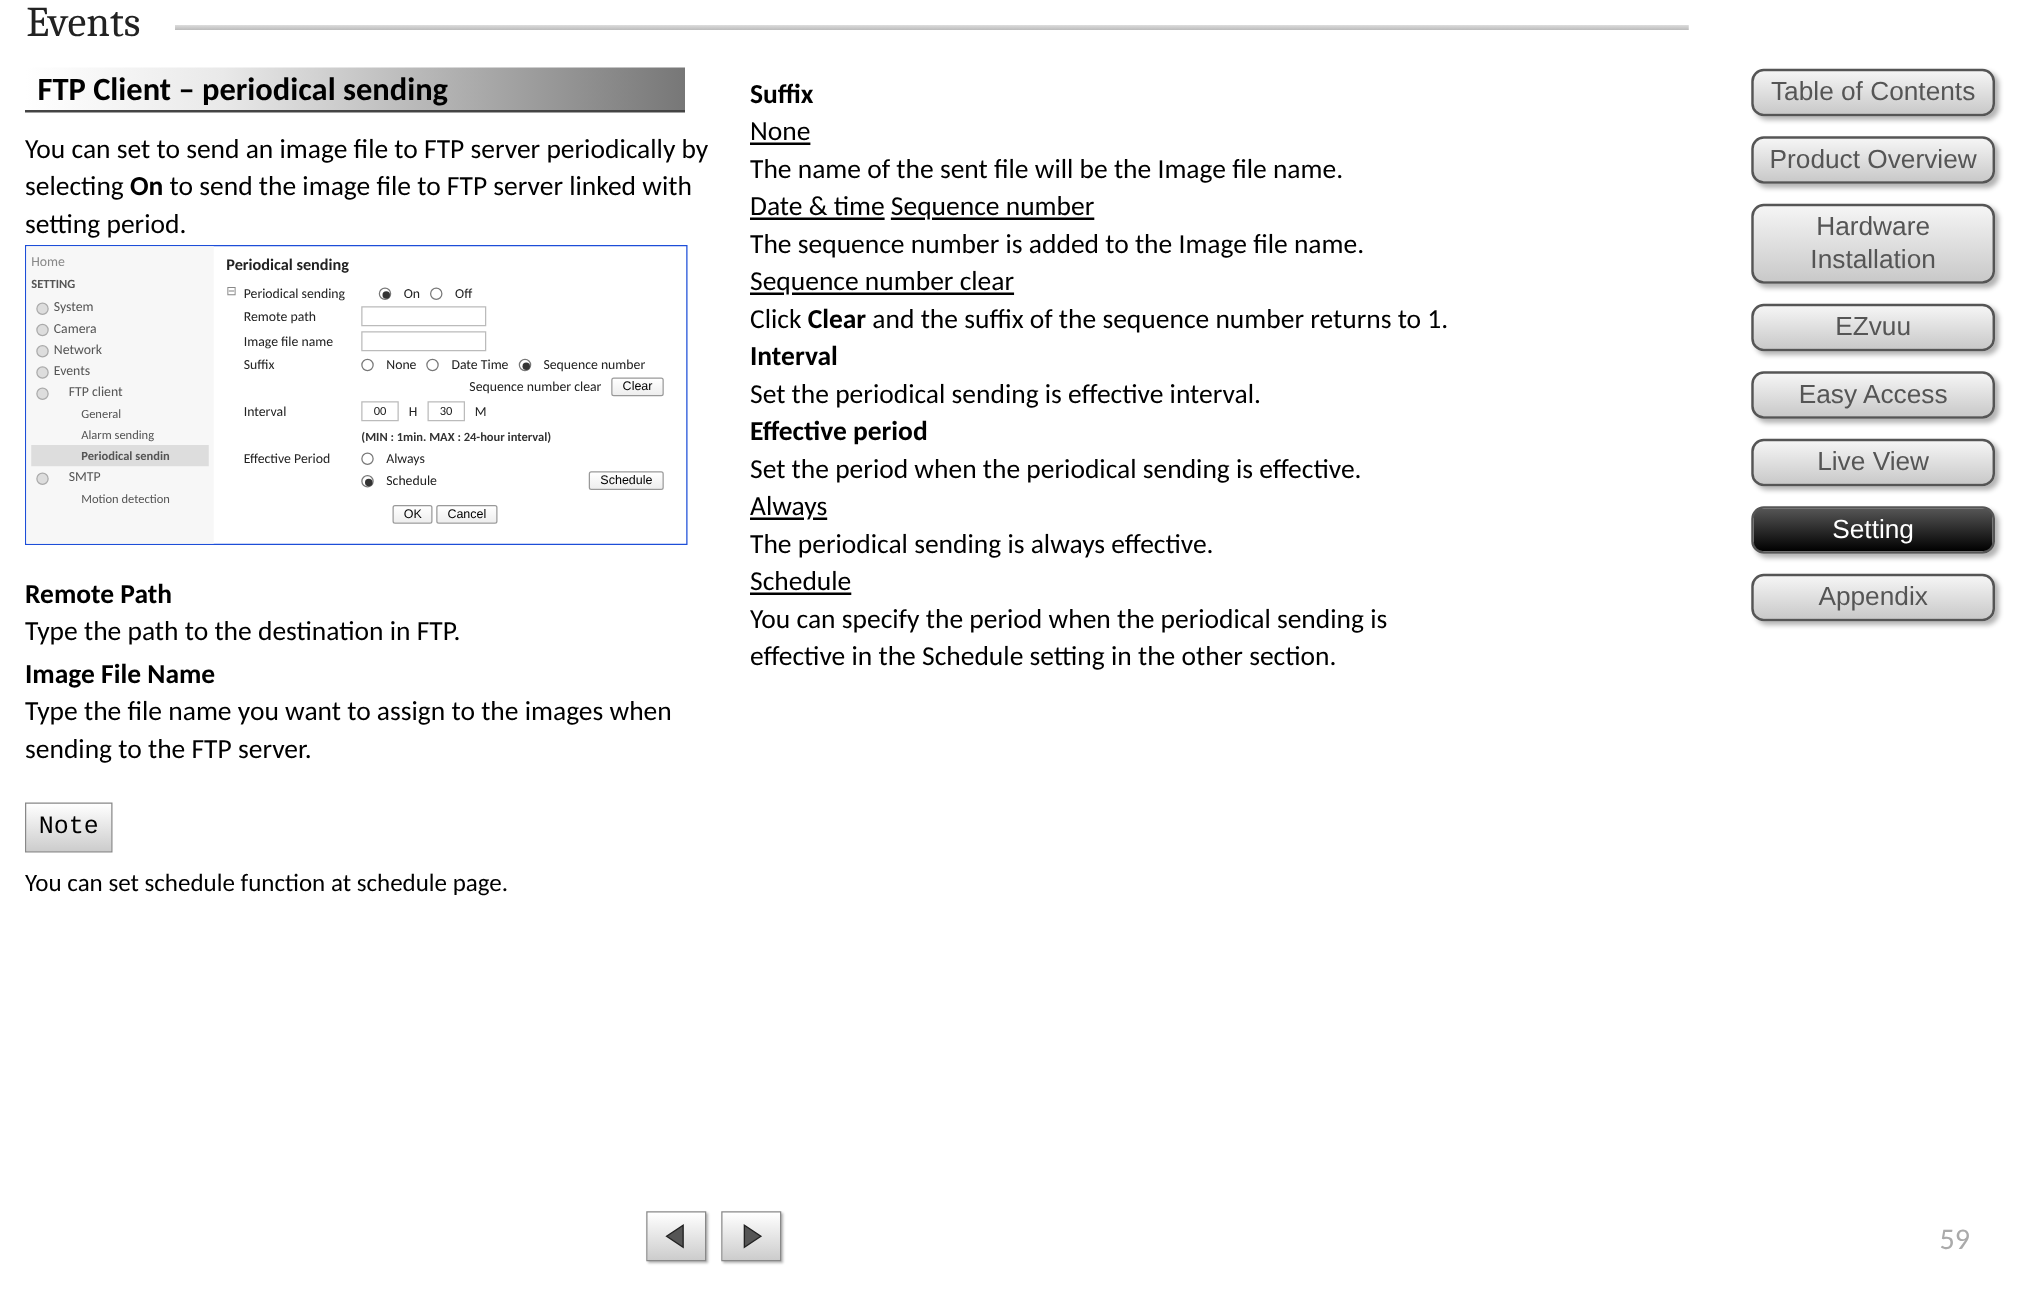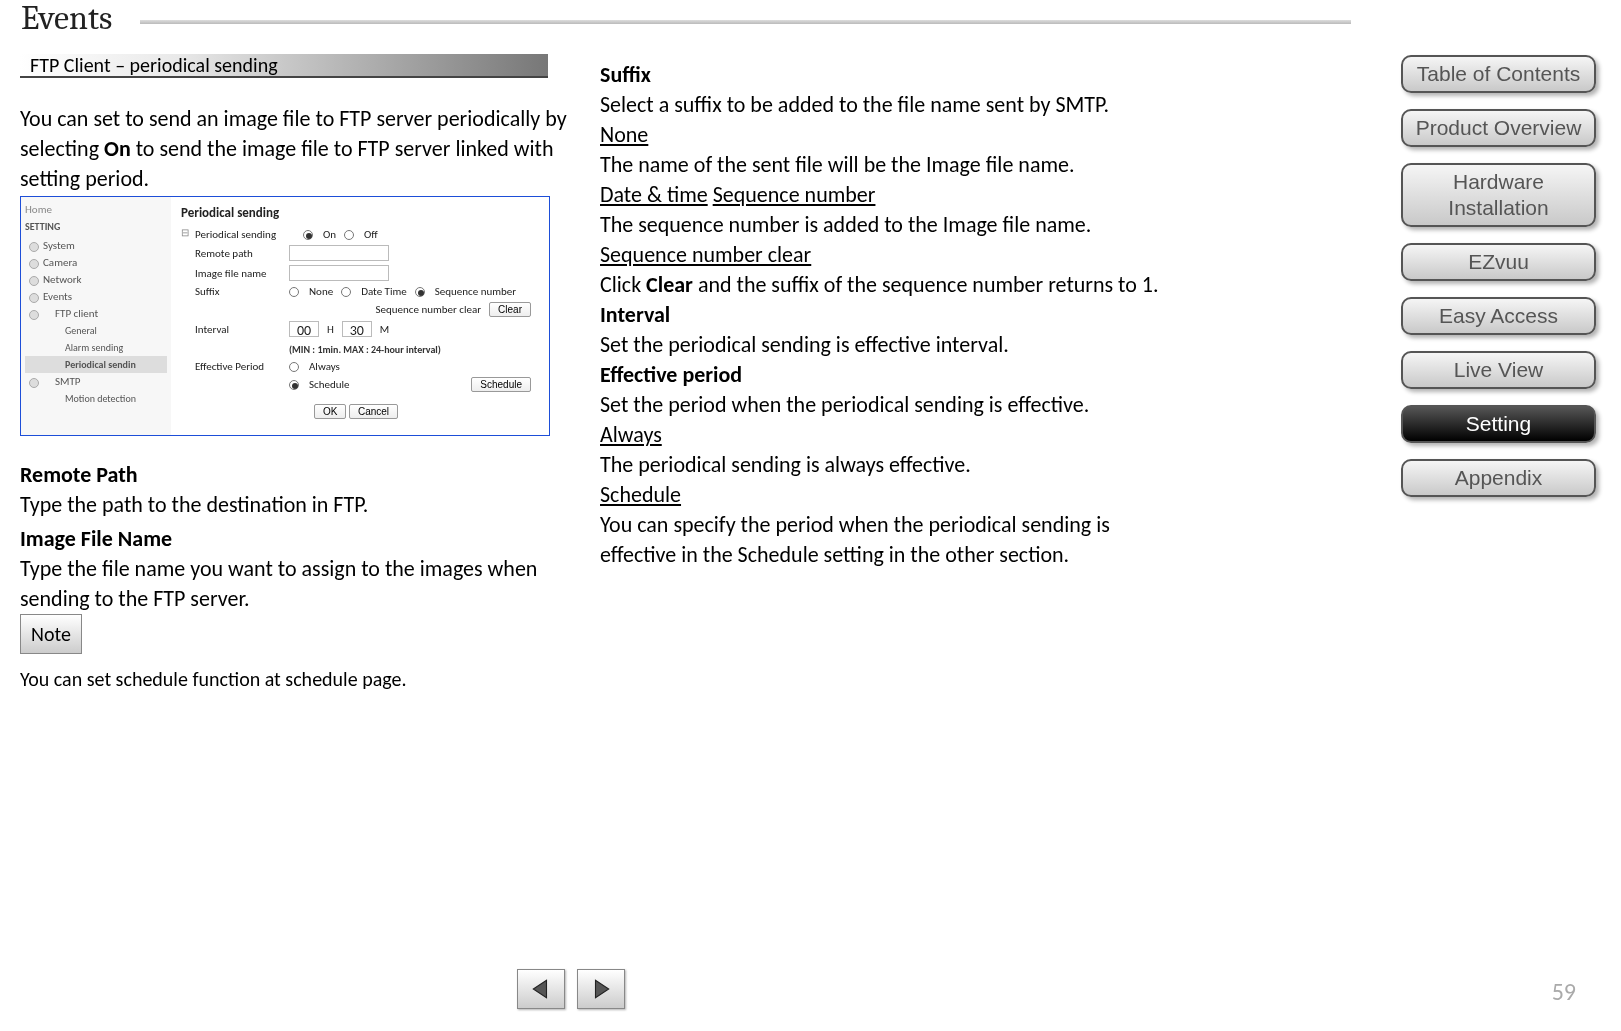--- a/index.html
+++ b/index.html
@@ -28,28 +28,28 @@
     left: 140px;
     right: 270px;
     height: 4px;
     background: linear-gradient(#ddd, #bbb);
   }
   .section-header {
     position: absolute;
     top: 54px;
     left: 20px;
     width: 528px;
-    height: 24px;
+    height: 36px;
     background: linear-gradient(to right, #fff 0%, #e9e9e9 30%, #777 100%);
     border-bottom: 2px solid #444;
     display: flex;
     align-items: center;
     padding-left: 10px;
-    font-weight: normal;
-    font-size: 20px;
+    font-weight: bold;
+    font-size: 26px;
   }
   .intro-text {
     position: absolute;
     top: 104px;
     left: 20px;
     width: 560px;
     font-size: 22px;
     line-height: 30px;
   }
   .intro-text b { font-weight: bold; }
@@ -113,21 +113,21 @@
     border-radius: 50%;
     background: #333;
     margin: 2px;
   }
   .sc-input {
     border: 1px solid #bbb;
     height: 16px;
     width: 100px;
     background: #fff;
   }
-  .sc-input.small { width: 30px; text-align: center; font-size: 14px; }
+  .sc-input.small { width: 30px; text-align: center; font-size: 10px; }
   .sc-btn {
     border: 1px solid #999;
     background: linear-gradient(#fff,#eee);
     font-size: 10px;
     padding: 1px 8px;
     border-radius: 2px;
   }
   .sc-note { font-size: 10px; color: #333; font-weight: bold; margin-top: 2px; }
   .sc-footer { text-align: center; margin-top: 10px; }
 
@@ -139,21 +139,22 @@
     font-size: 22px;
     line-height: 30px;
   }
   .left-lower h3 { font-weight: bold; font-size: 22px; margin-top: 4px; }
   .note-badge {
     display: inline-block;
     padding: 4px 10px;
     background: linear-gradient(#fff,#ccc);
     border: 1px solid #888;
     font-size: 20px;
-    margin-top: 0;
+    margin-top: 28px;
+    font-family: Liberation Mono, monospace;
   }
   .note-text { margin-top: 10px; font-size: 20px; }
 
   .right-col {
     position: absolute;
     top: 60px;
     left: 600px;
     width: 560px;
     font-size: 22px;
     line-height: 30px;
@@ -305,21 +306,20 @@
   <h3>Remote Path</h3>
   <div>Type the path to the destination in FTP.</div>
   <h3>Image File Name</h3>
   <div>Type the file name you want to assign to the images when sending to the FTP server.</div>
   <div class="note-badge">Note</div>
   <div class="note-text">You can set schedule function at schedule page.</div>
 </div>
 
 <div class="right-col">
   <h3>Suffix</h3>
-  <div>Select a suffix to be added to the file name sent by SMTP.</div>
   <span class="u">None</span>
   <div>The name of the sent file will be the Image file name.</div>
   <span class="u">Date &amp; time</span>
   <span class="u">Sequence number</span>
   <div>The sequence number is added to the Image file name.</div>
   <span class="u">Sequence number clear</span>
   <div>
     <span>Click </span><b>Clear</b><span> and the suffix of the sequence number returns to 1.</span>
   </div>
   <h3>Interval</h3>

